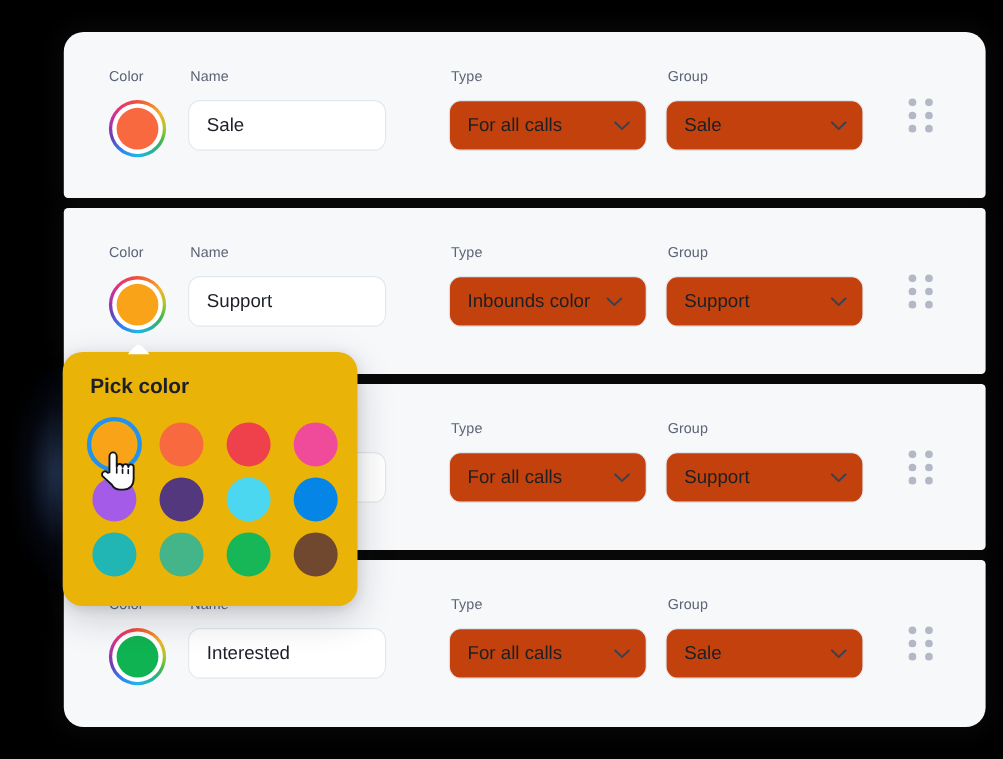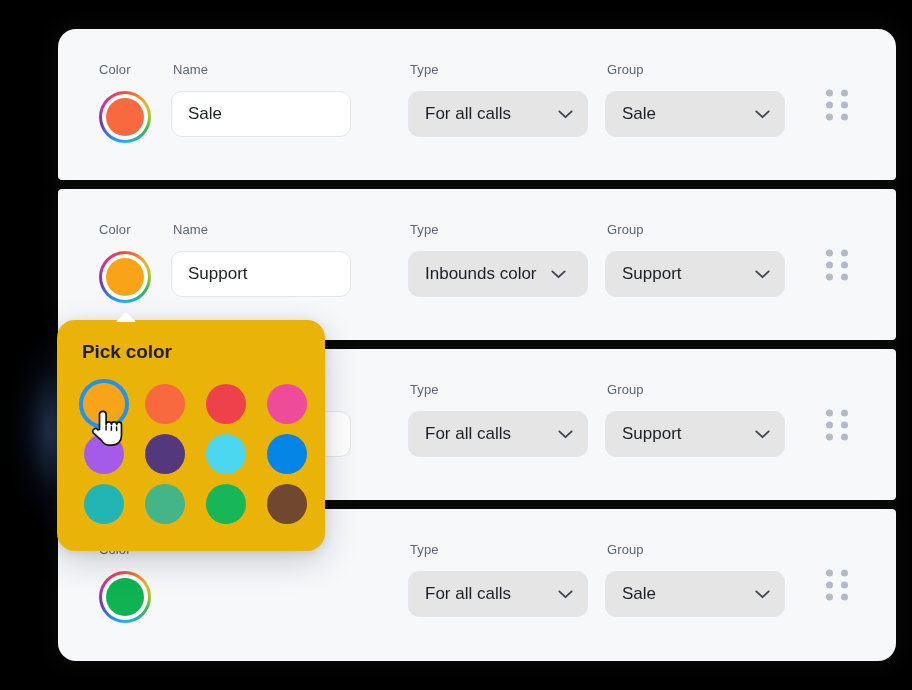--- a/index.html
+++ b/index.html
@@ -107,21 +107,21 @@
     color: #1c2026;
     padding: 0 16px;
     outline: none;
   }
 
   
   .select-box {
     min-width: 180px;
     height: 46px;
     box-sizing: border-box;
-    background: #e5e5e5;
+    background: #c2410c;
     border: 1px solid #e3e6ec;
     border-radius: 11px;
     display: flex;
     align-items: center;
     padding: 0 14px 0 16px;
     cursor: pointer;
   }
   .select-box.w-type  { width: 180px; }
   .select-box.w-group { width: 180px; }
   .select-value {
@@ -394,20 +394,24 @@
     </div>
   </div>
 
   <div class="row-card r4">
     <div class="row-inner">
       <div class="field col-color">
         <div class="field-label">Color</div>
         <button class="swatch-btn">
           <span class="swatch-core" style="background:#10b352"></span>
         </button>
+      </div>
+      <div class="field col-name">
+        <div class="field-label">Name</div>
+        <input class="text-input" type="text" value="Interested" style="">
       </div>
       <div class="field col-type">
         <div class="field-label">Type</div>
         <div class="select-box w-type">
           <span class="select-value">For all calls</span>
           <span class="select-caret">
             <svg width="15" height="9" viewBox="0 0 15 9">
                 <path d="M1.3 1.4 L7.5 7.2 L13.7 1.4" fill="none" stroke="#3b4250" stroke-width="1.8" stroke-linecap="round" stroke-linejoin="round"></path>
               </svg>
           </span>

